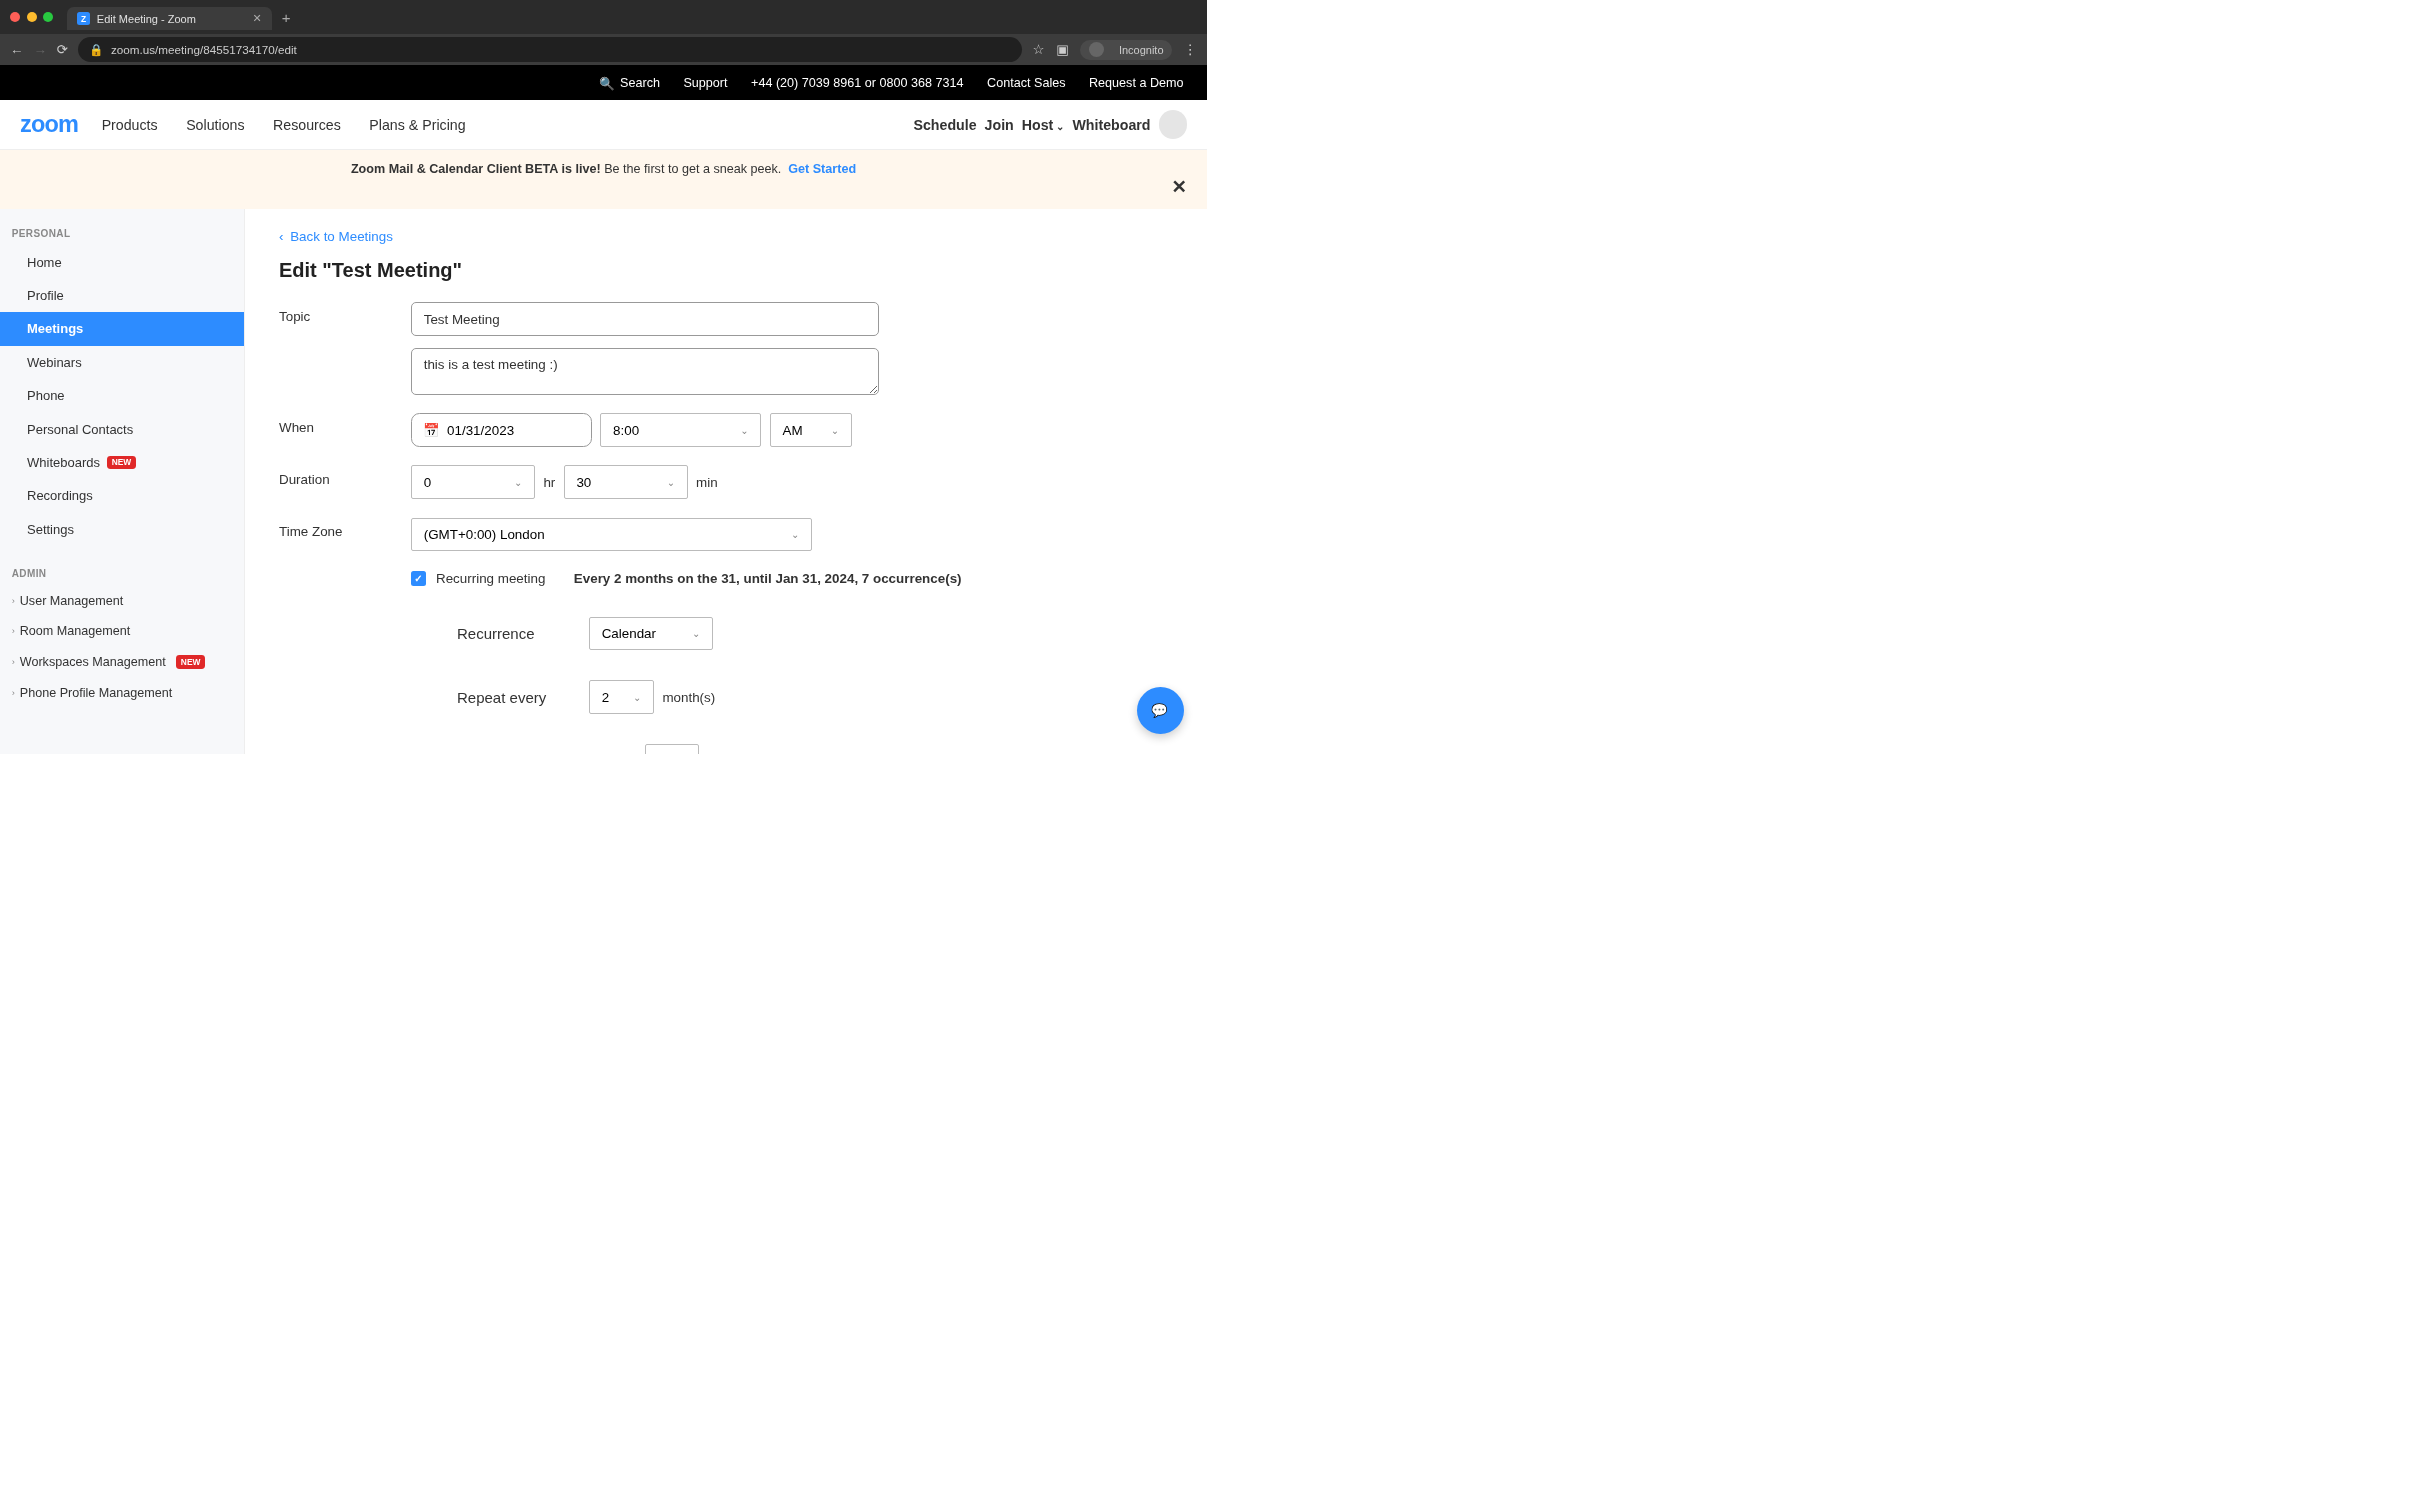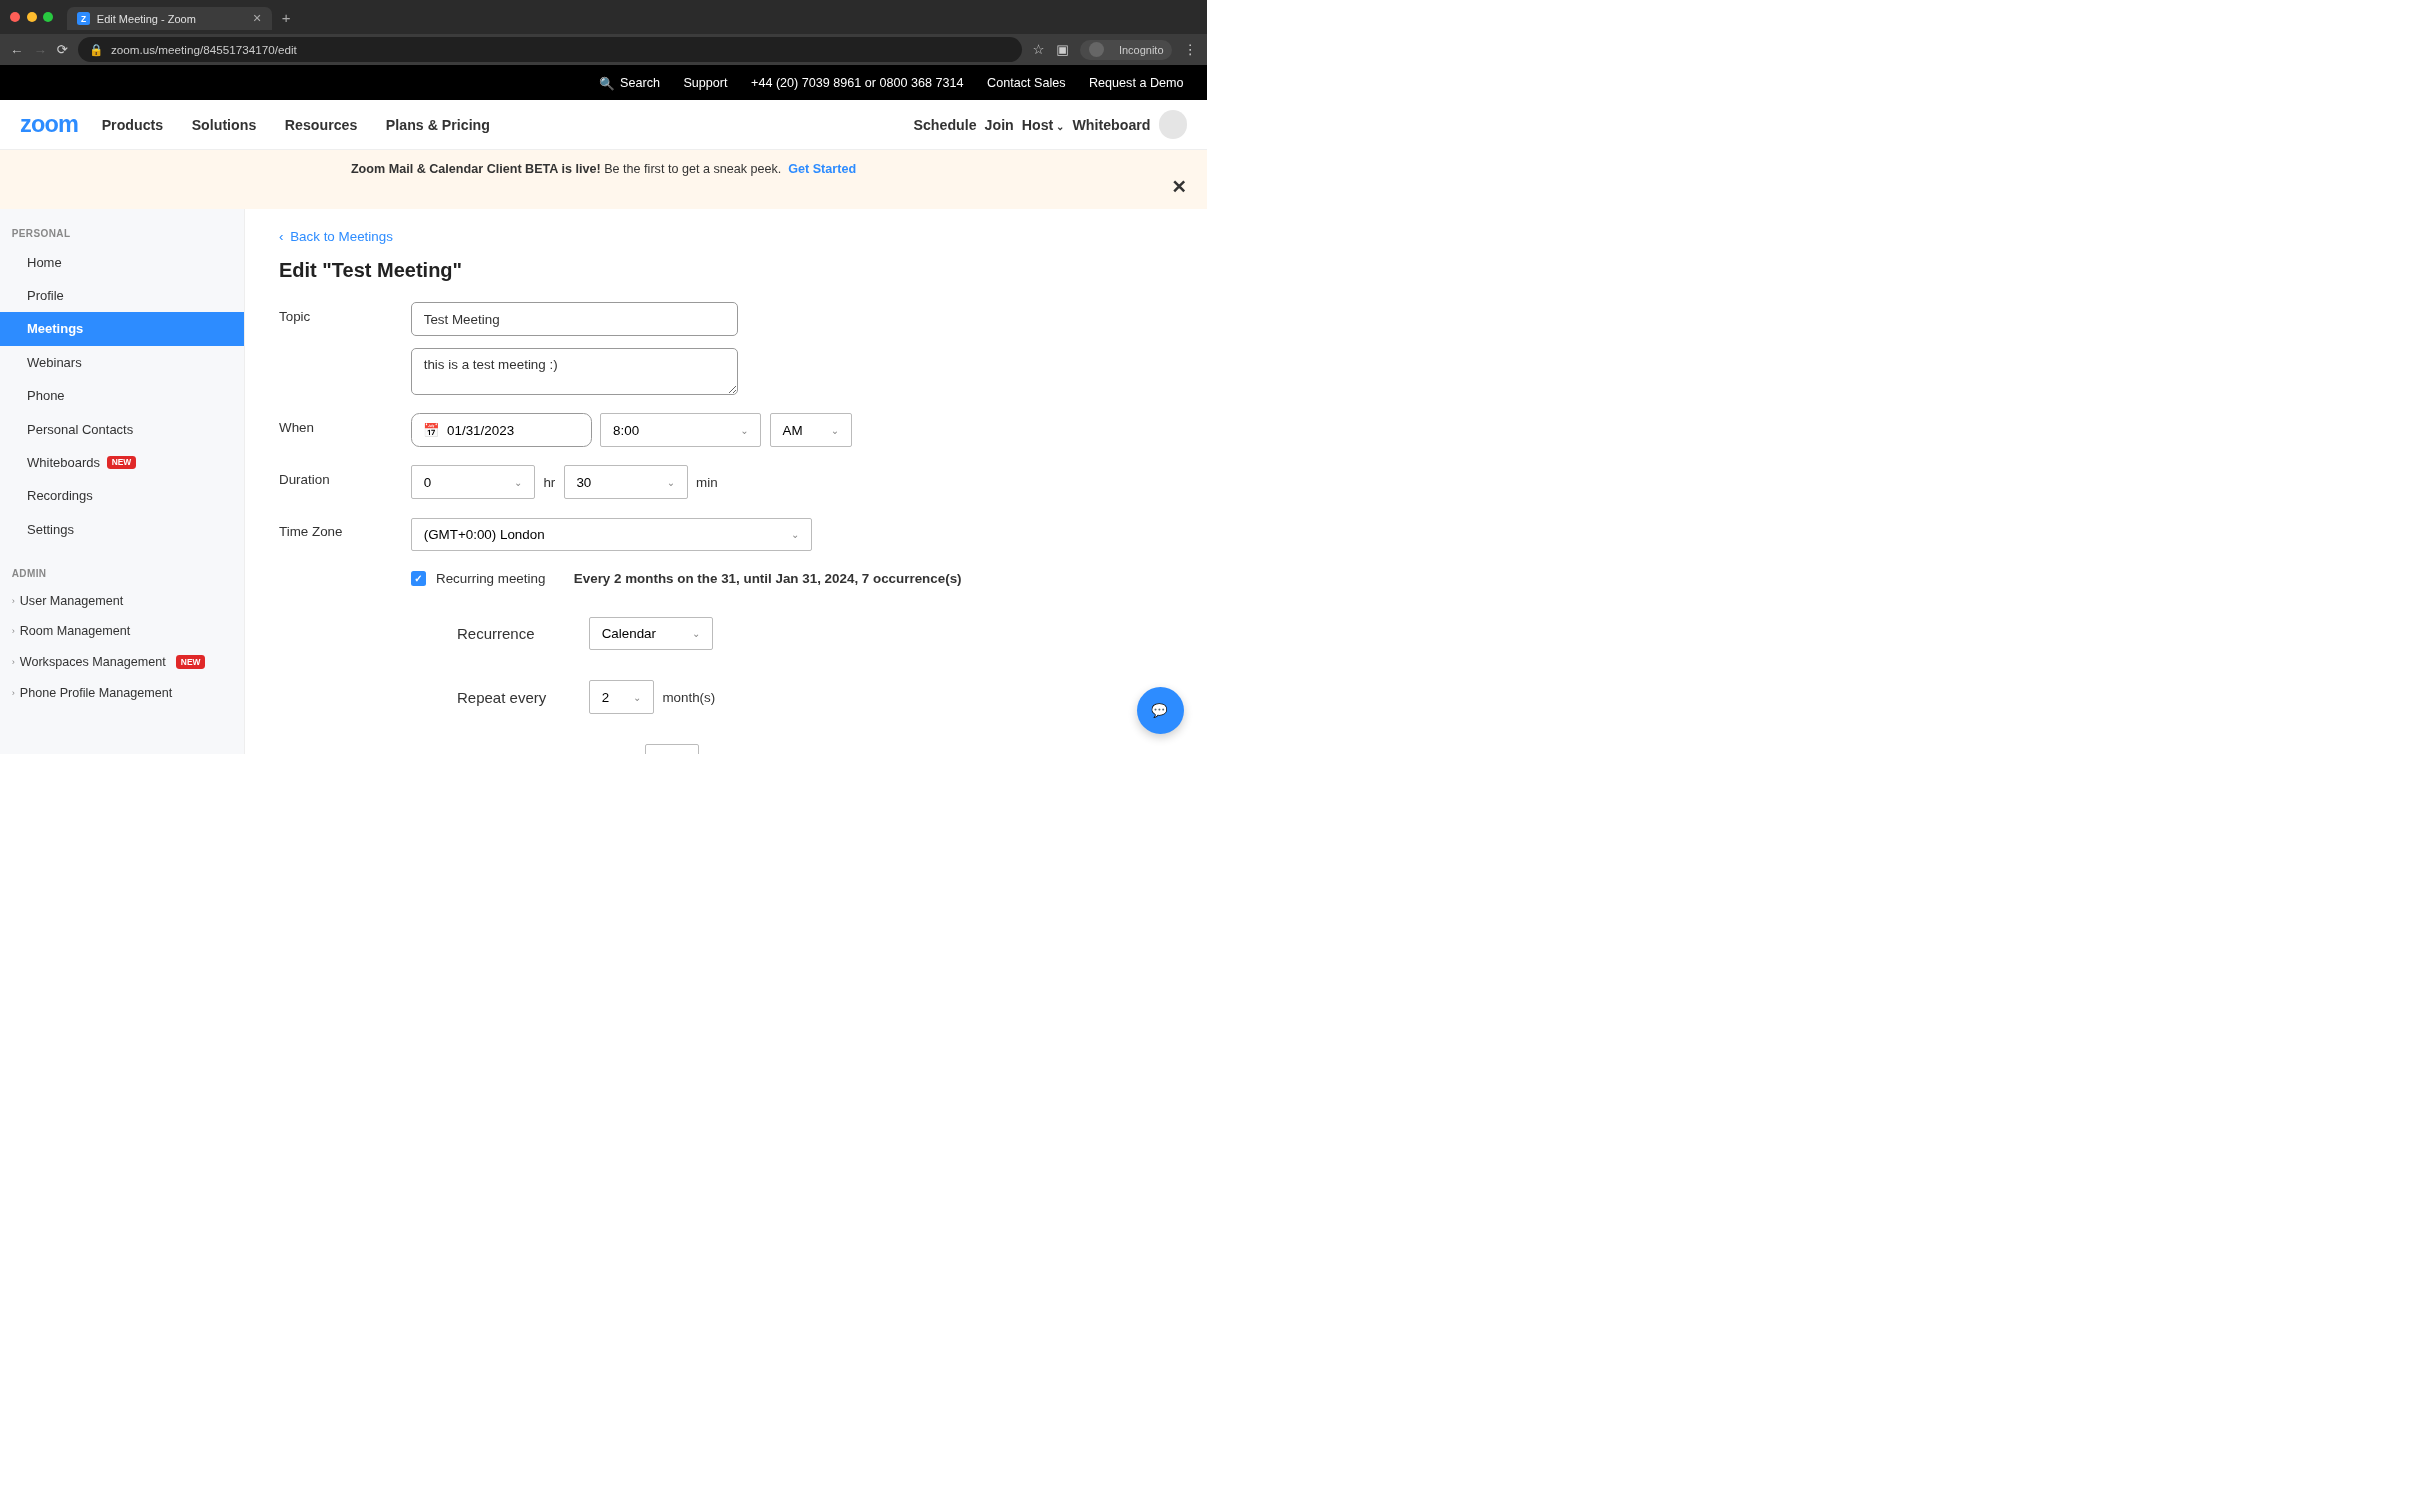--- a/index.html
+++ b/index.html
@@ -27,21 +27,21 @@
 .incognito-icon { width: 15px; height: 15px; border-radius: 50%; background: #666; }
 
 
 .top-bar { background: #000; color: #fff; height: 34px; display: flex; align-items: center; justify-content: flex-end; padding: 0 23.5px; gap: 23.5px; font-size: 12.6px; }
 .top-bar .search { display: flex; align-items: center; gap: 5px; }
 .top-bar a { color: #fff; text-decoration: none; }
 
 
 .main-nav { height: 50px; display: flex; align-items: center; padding: 0 20px; border-bottom: 0.8px solid #eee; }
 .zoom-logo { color: #2d8cff; font-size: 23.5px; font-weight: 800; letter-spacing: -0.8px; margin-right: 23.5px; }
-.nav-links { display: flex; gap: 28.5px; font-size: 14.2px; color: #333; font-weight: 700; }
+.nav-links { display: flex; gap: 28.5px; font-size: 14.2px; color: #333; font-weight: 400; }
 .nav-right { margin-left: auto; display: flex; gap: 8px; align-items: center; font-size: 14.2px; font-weight: 600; color: #333; }
 .avatar { width: 28.5px; height: 28.5px; border-radius: 50%; background: #e5e5e5; }
 .host-dropdown::after { content: ' ⌄'; font-size: 10px; }
 
 
 .banner { background: #fff7ed; padding: 11.7px 20px; display: flex; align-items: center; font-size: 12.6px; color: #333; flex-direction: column; }
 .banner .close { margin-left: auto; font-size: 18.4px; font-weight: bold; cursor: pointer; }
 .banner strong { font-weight: 700; }
 .banner .link { color: #2d8cff; font-weight: 600; margin-left: 3.4px; }
 
@@ -55,21 +55,21 @@
 .sidebar-admin-item { padding: 8.4px 11.7px; font-size: 12.6px; color: #333; display: flex; align-items: center; gap: 5px; }
 .chev { color: #888; font-size: 9.2px; }
 
 .main-panel { flex: 1; padding: 20px 34px; overflow-y: auto; position: relative; }
 .back-link { color: #2d8cff; font-size: 13.4px; display: flex; align-items: center; gap: 6.7px; margin-bottom: 15px; }
 .page-heading { font-size: 20px; font-weight: 800; color: #222; margin-bottom: 20px; }
 
 .form-row { display: flex; align-items: flex-start; margin-bottom: 18.4px; }
 .form-label { width: 132px; font-size: 13.4px; color: #333; padding-top: 6.7px; }
 .form-fields { flex: 1; display: flex; flex-direction: column; gap: 11.7px; }
-.text-input, .textarea-input { width: 327px; border: 0.8px solid #999; border-radius: 5px; padding: 8.4px 11.7px; font-size: 13.4px; color: #333; }
+.text-input, .textarea-input { width: 468px; border: 0.8px solid #999; border-radius: 5px; padding: 8.4px 11.7px; font-size: 13.4px; color: #333; }
 .textarea-input { height: 47px; resize: both; font-family: inherit; }
 .inline-fields { display: flex; gap: 8.4px; align-items: center; }
 .date-input { width: 181px; border: 0.8px solid #999; border-radius: 8.4px; padding: 8.4px 11.7px; font-size: 13.4px; display: flex; align-items: center; gap: 6.7px; }
 .select-box { border: 0.8px solid #bbb; border-radius: 2px; padding: 8.4px 11.7px; font-size: 13.4px; display: flex; align-items: center; justify-content: space-between; gap: 17px; background: #fff; }
 .select-box.w190 { width: 161px; }
 .select-box.w96 { width: 82px; }
 .select-box.w140 { width: 124px; }
 .select-box.w76 { width: 65px; }
 .select-box.w70 { width: 54px; }
 .select-box.w478 { width: 401px; }

